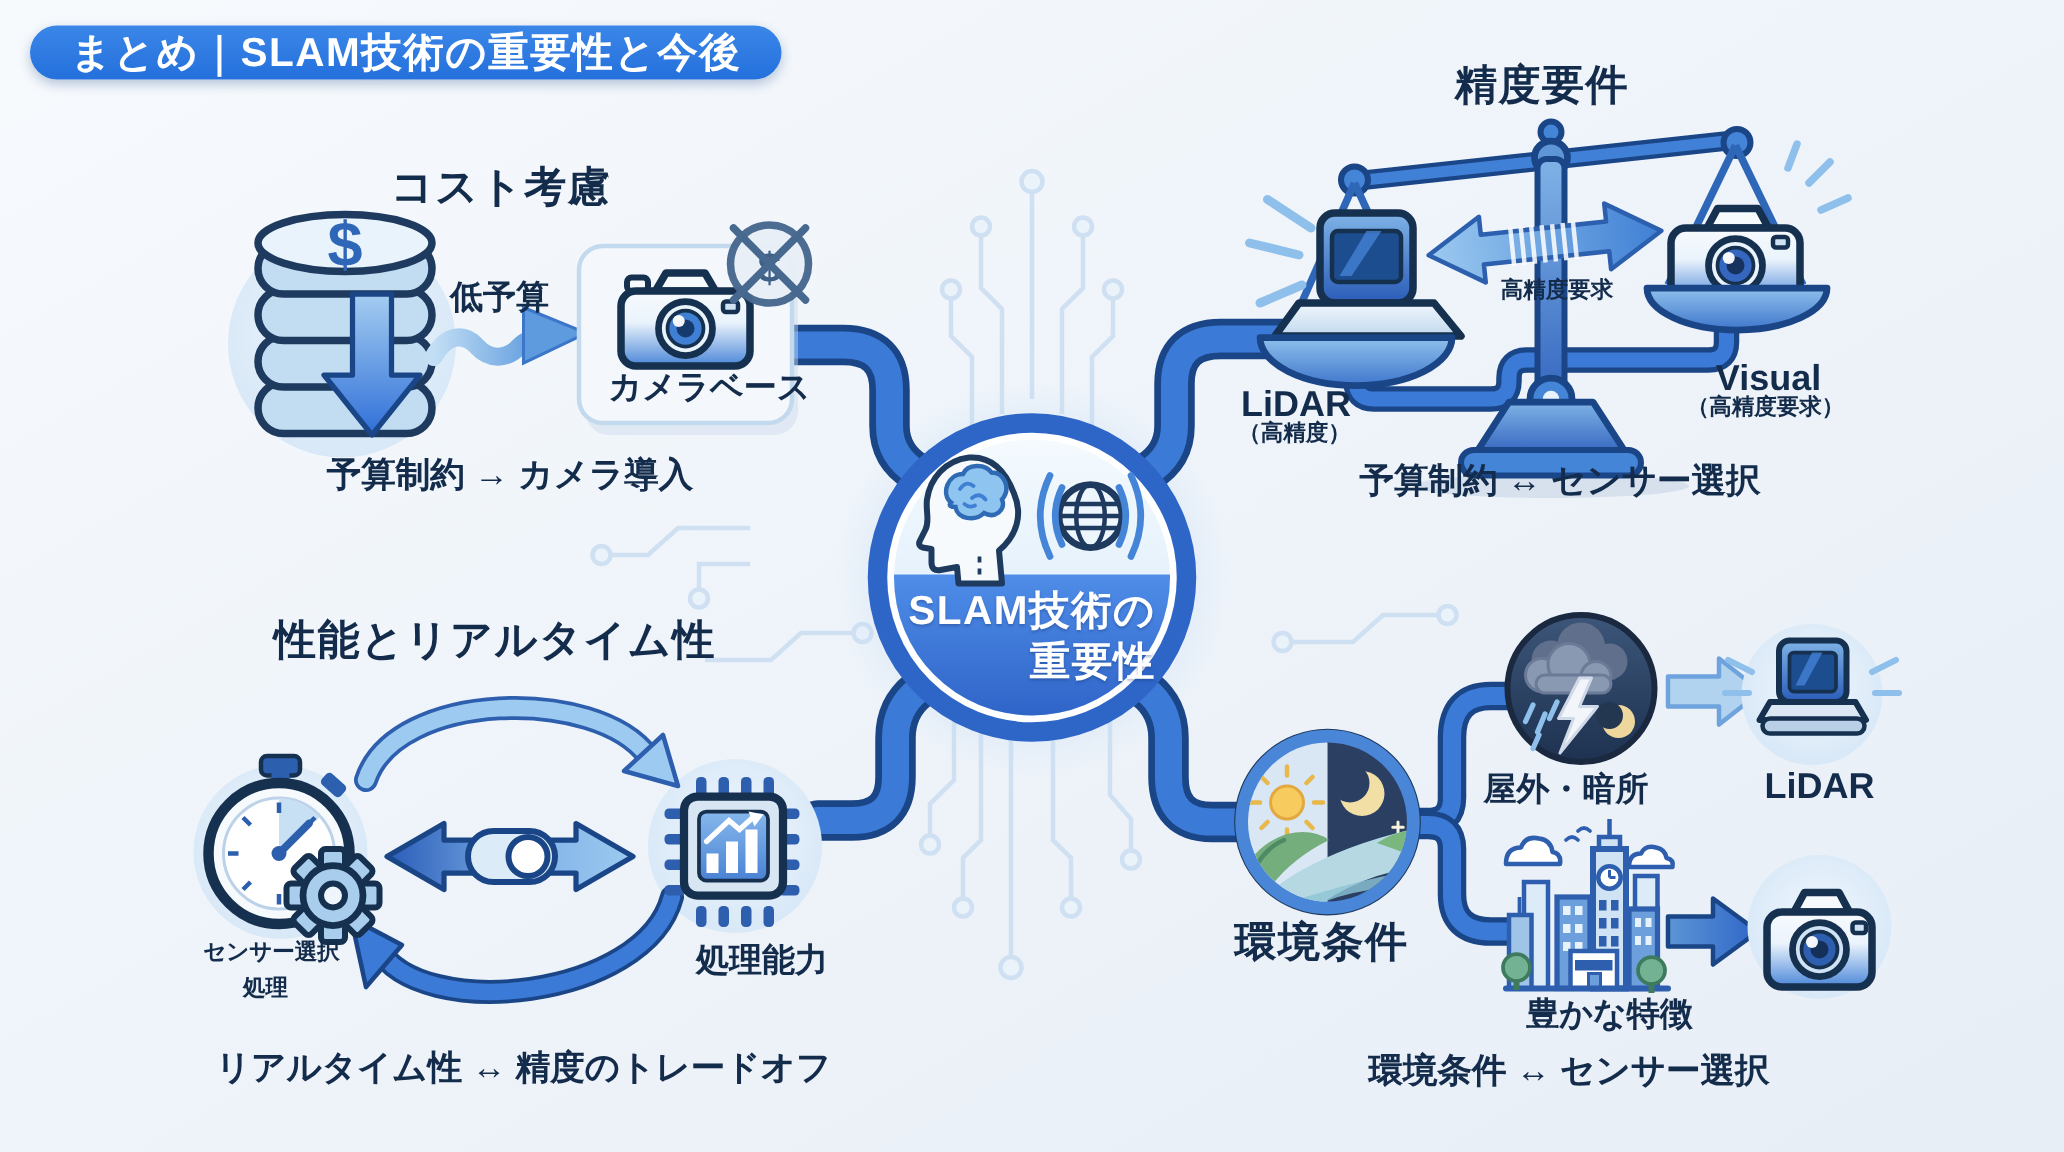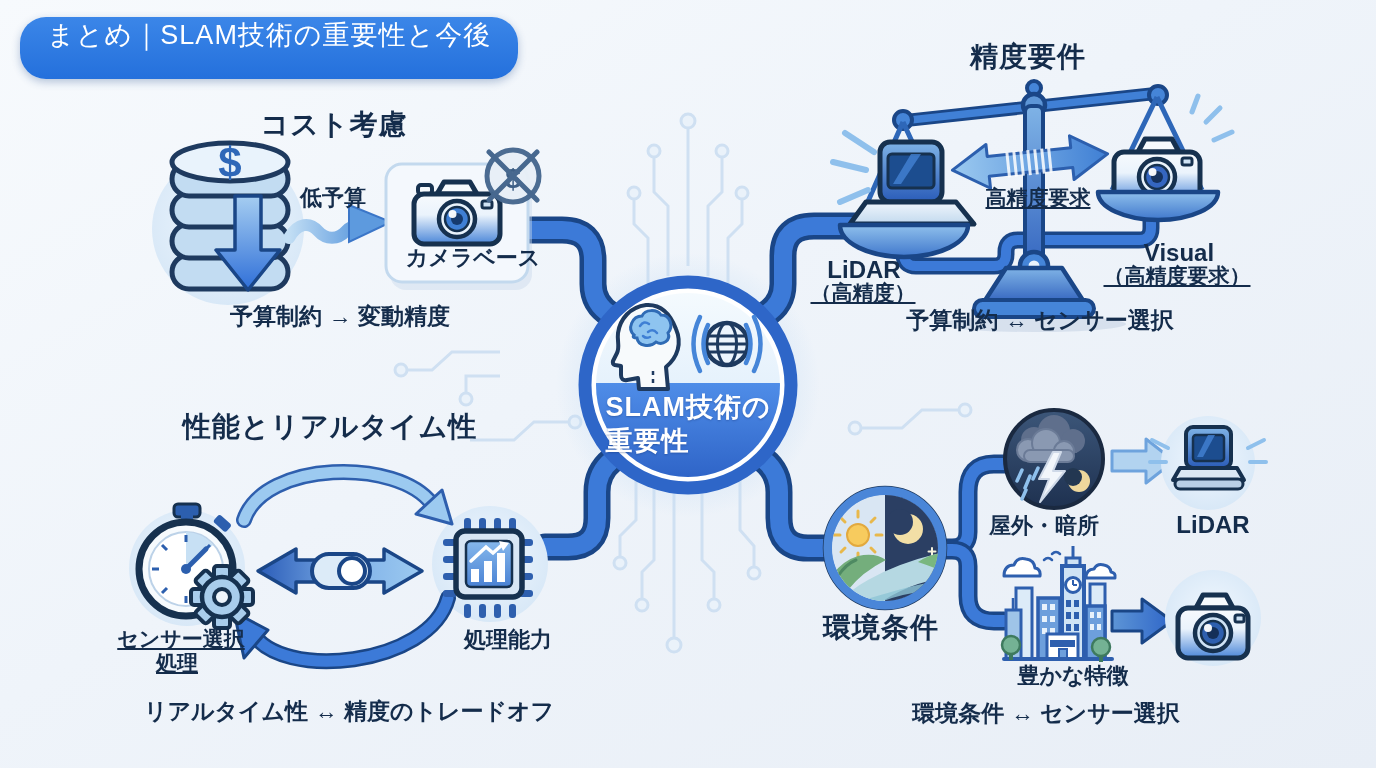--- a/index.html
+++ b/index.html
@@ -9,31 +9,31 @@
     font-family:"Liberation Sans","DejaVu Sans",sans-serif;
   }
   .art{position:absolute;left:0;top:0;}
   .lbl{
     position:absolute;transform:translateX(-50%);
     font-weight:bold;color:#142c4b;white-space:nowrap;text-align:left;line-height:1.1;
   }
   .h{font-size:28px;letter-spacing:1px;}
   .cap{font-size:23px;}
   .s{font-size:22px;margin-left:16px;}
-  .xs{font-size:21px;text-decoration:underline;}
+  .xs{font-size:15px;}
   .latin{font-size:24px;}
   .badge{
-    position:absolute;left:20px;top:17px;height:62px;display:flex;
+    position:absolute;left:20px;top:17px;height:36px;display:flex;align-items:center;
     background:linear-gradient(180deg,#3b86e8,#2470dc);color:#fff;border-radius:26px;
-    padding:0 27px;font-size:27px;font-weight:normal;letter-spacing:1px;
+    padding:0 27px;font-size:27px;font-weight:bold;letter-spacing:1px;
     box-shadow:0 3px 8px rgba(26,70,135,.30);
   }
   .center-text{
     position:absolute;left:688px;top:391px;transform:translateX(-50%);
-    color:#ffffff;font-weight:bold;font-size:27px;line-height:1.25;text-align:left;
+    color:#ffffff;font-weight:bold;font-size:27px;line-height:1.25;text-align:right;
     text-shadow:0 1px 2px rgba(20,50,110,.35);letter-spacing:1px;
   }
 </style>
 </head>
 <body>
 
 <div class="canvas">
 
 <svg class="art" width="1376" height="768" viewBox="0 0 1376 768">
   <defs>
@@ -472,21 +472,21 @@
   </g>
 </svg>
 
 <div class="badge">
   <span>まとめ｜SLAM技術の重要性と今後</span>
 </div>
 
 <div class="lbl h" style="left:334px;top:110px">コスト考慮</div>
 <div class="lbl s" style="left:317px;top:186px">低予算</div>
 <div class="lbl s" style="left:457px;top:246px">カメラベース</div>
-<div class="lbl cap" style="left:340px;top:304px">予算制約 → 変動精度</div>
+<div class="lbl cap" style="left:340px;top:304px">予算制約 → カメラ導入</div>
 
 <div class="lbl h" style="left:1028px;top:42px">精度要件</div>
 <div class="lbl xs" style="left:1038px;top:186px">高精度要求</div>
 <div class="lbl latin" style="left:864px;top:257px">LiDAR</div>
 <div class="lbl xs" style="left:863px;top:281px">（高精度）</div>
 <div class="lbl latin" style="left:1179px;top:240px">Visual</div>
 <div class="lbl xs" style="left:1177px;top:264px">（高精度要求）</div>
 <div class="lbl cap" style="left:1040px;top:308px">予算制約 ↔ センサー選択</div>
 
 <div class="lbl h" style="left:330px;top:412px">性能とリアルタイム性</div>

